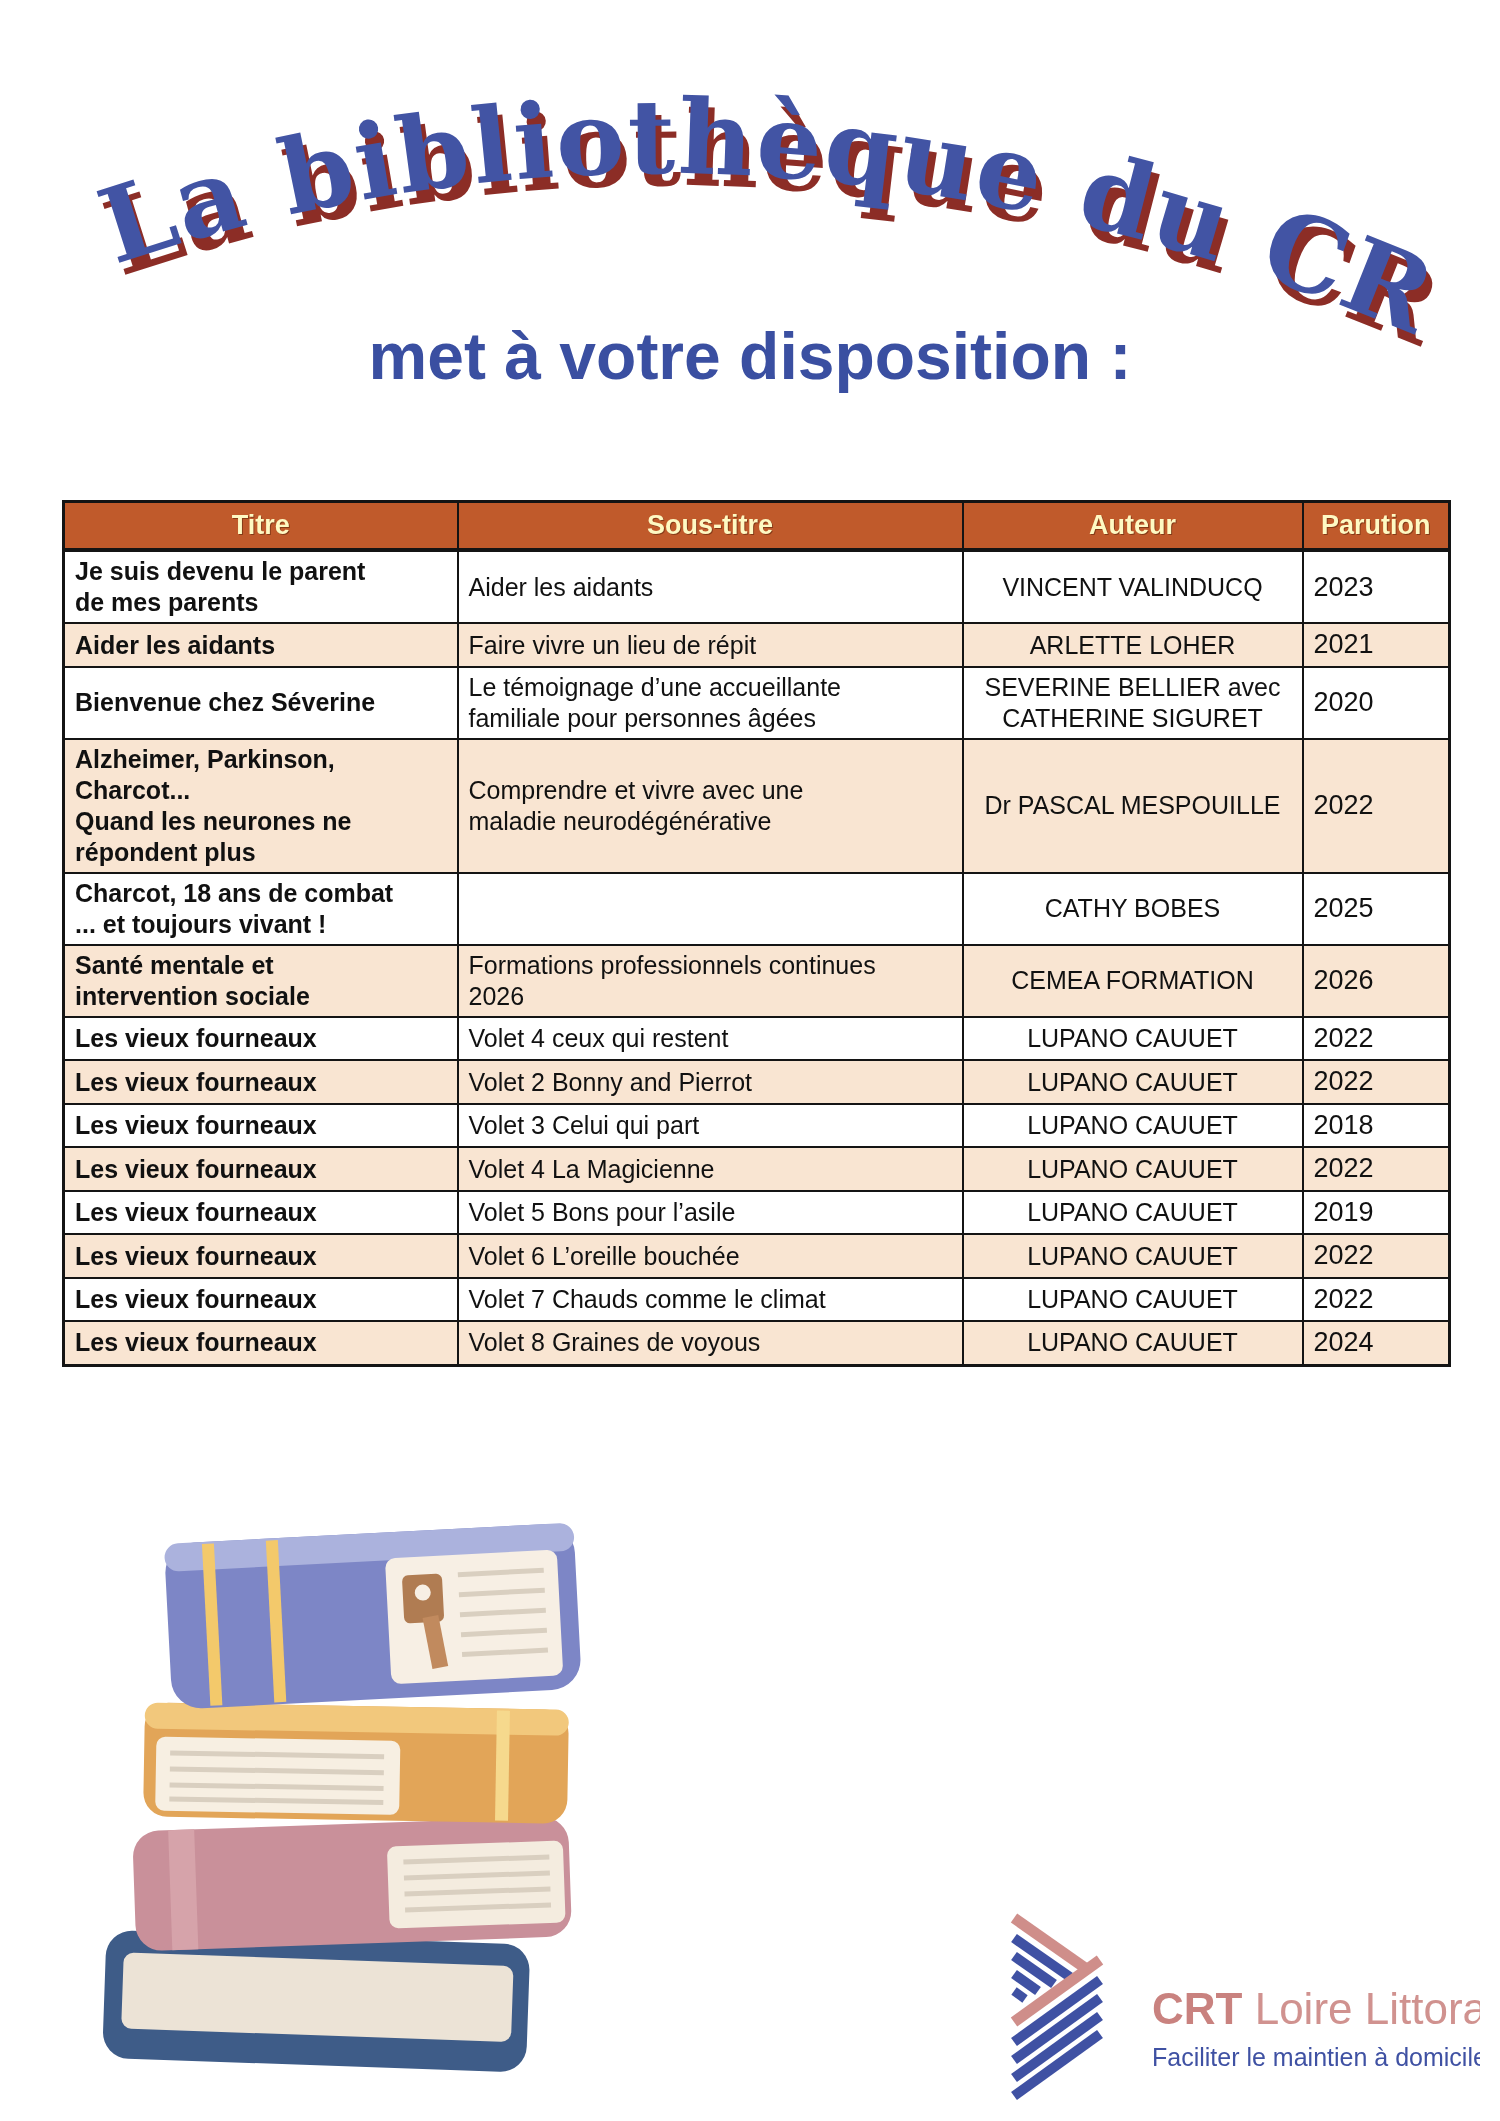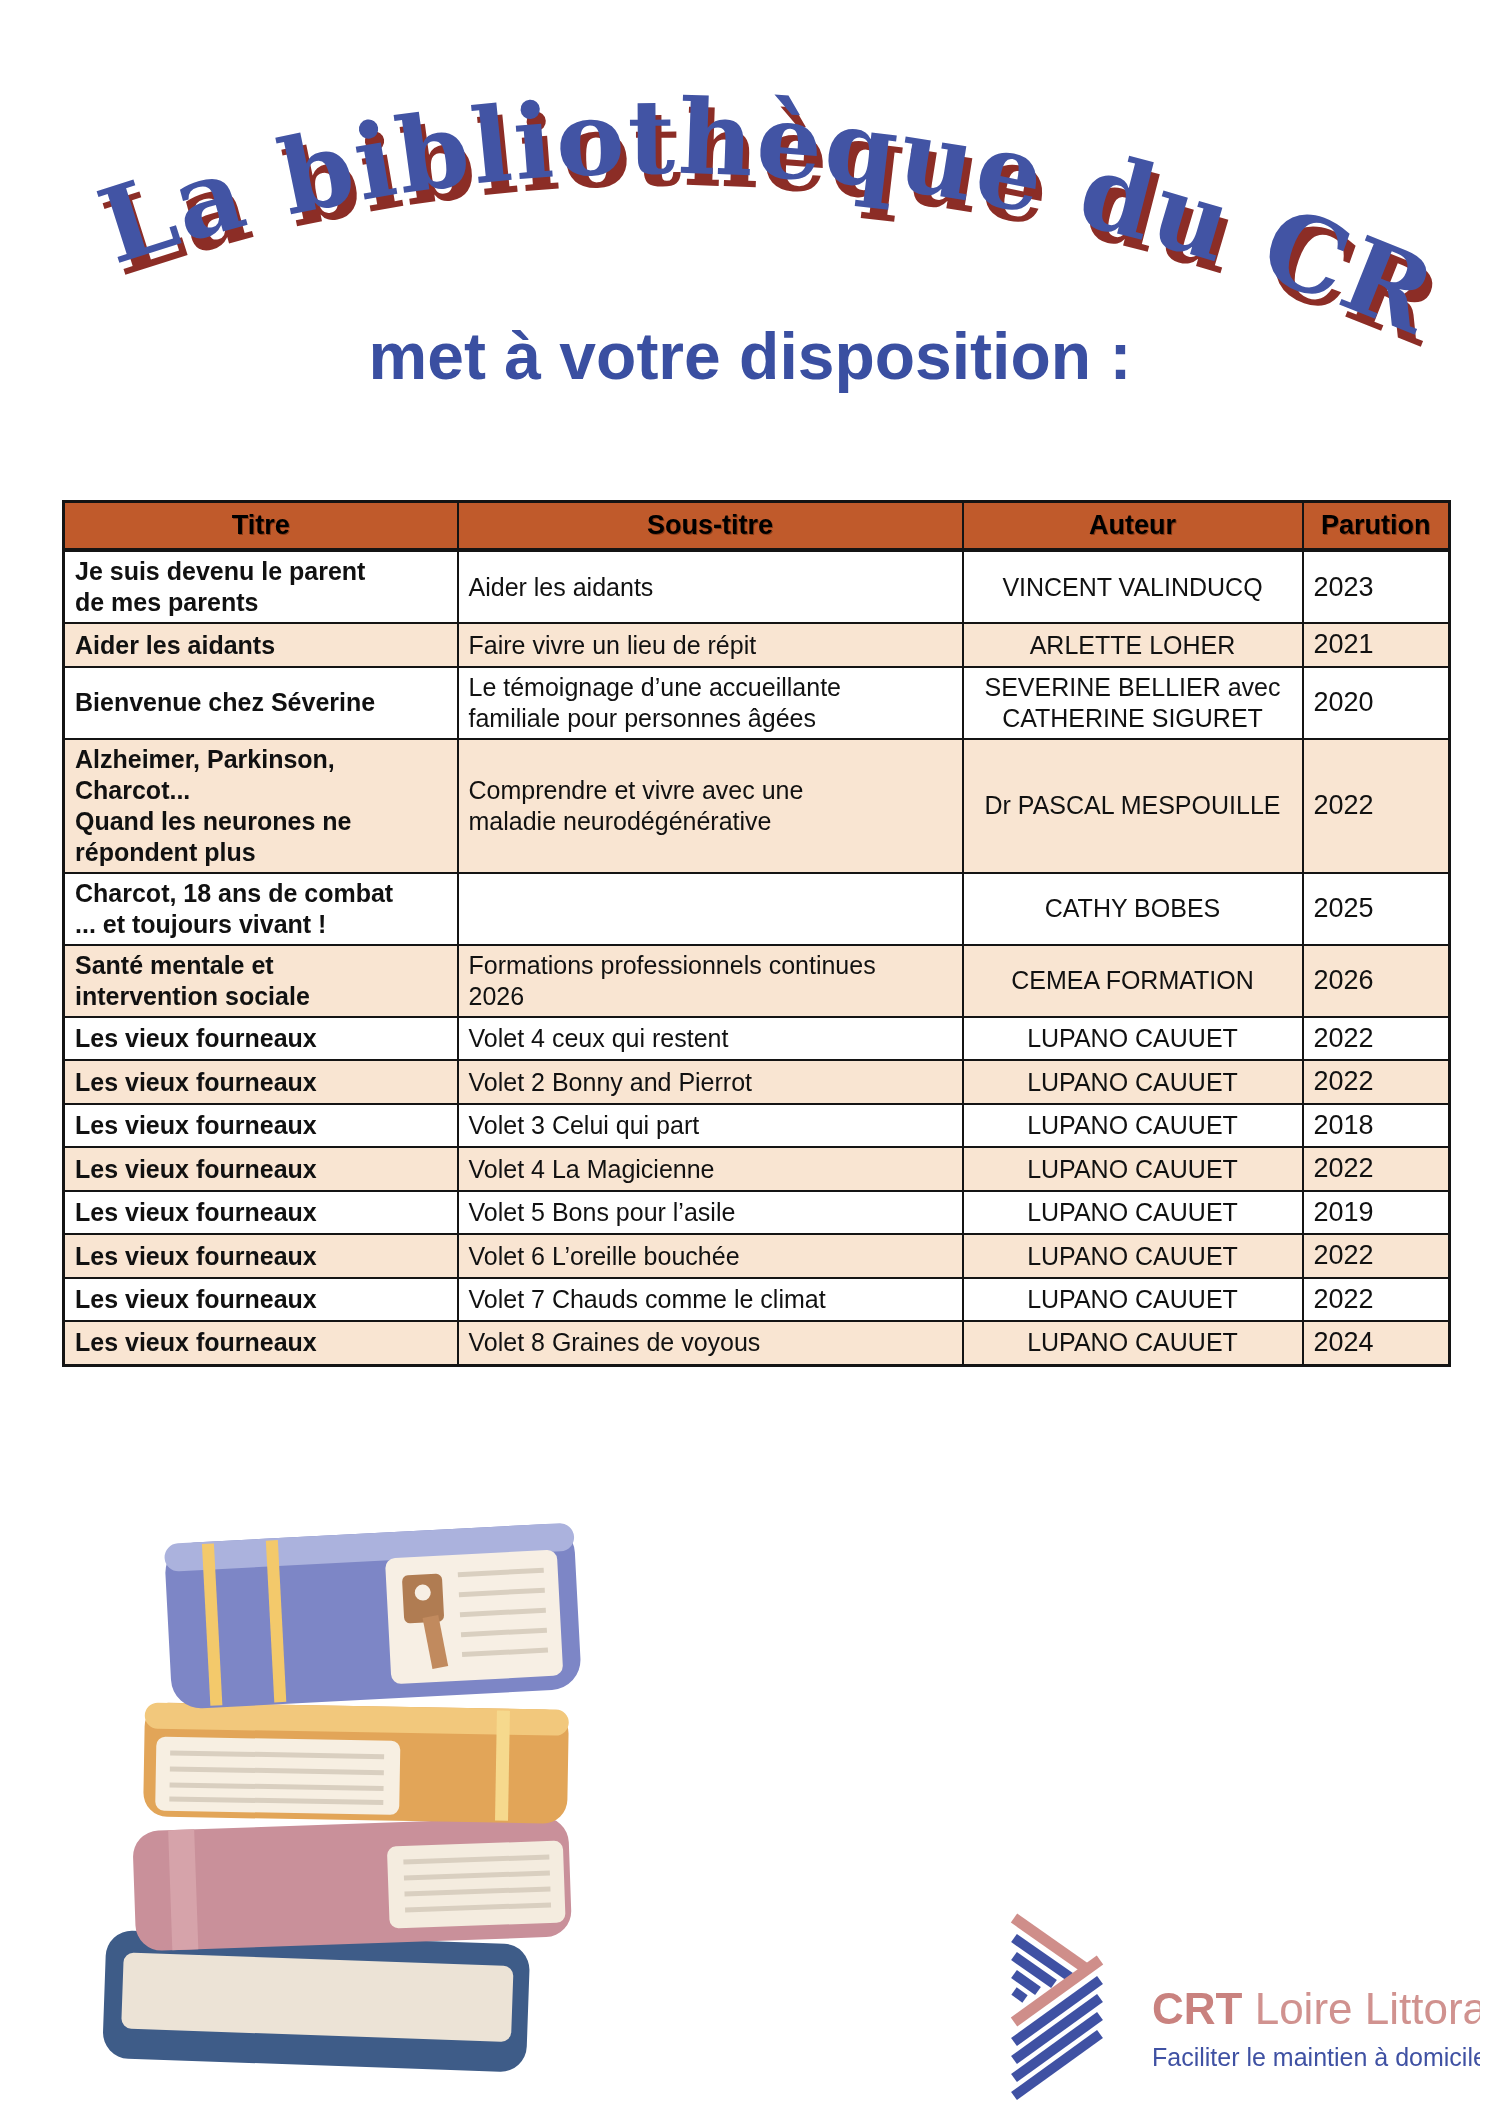--- a/index.html
+++ b/index.html
@@ -26,21 +26,21 @@
     position:absolute;left:62px;top:500px;width:1386px;
     border-collapse:collapse;table-layout:fixed;
     font-size:25px;color:#111111;
   }
   .book-table th,.book-table td{
     border:2px solid #141414;vertical-align:middle;
     padding:4px 10px;line-height:1.24;
   }
   .book-table{border:3px solid #141414;}
   .book-table thead th{
-    background:#c05a2b;color:#000000;font-weight:bold;font-size:27px;
+    background:#c05a2b;color:#fef9c3;font-weight:bold;font-size:27px;
     text-align:center;padding:6px 4px;text-shadow:1px 1px 0 rgba(60,20,0,.45);
     border-bottom:4px solid #141414;
   }
   .book-table tbody tr:nth-child(even) td{background:#f9e5d2;}
   .book-table tbody tr:nth-child(odd)  td{background:#ffffff;}
   td.col-title{font-weight:bold;white-space:pre-line;text-align:left;}
   td.col-subtitle{white-space:pre-line;text-align:left;}
   td.col-author{text-align:center;white-space:pre-line;}
   td.col-year{font-size:27px;}
   

